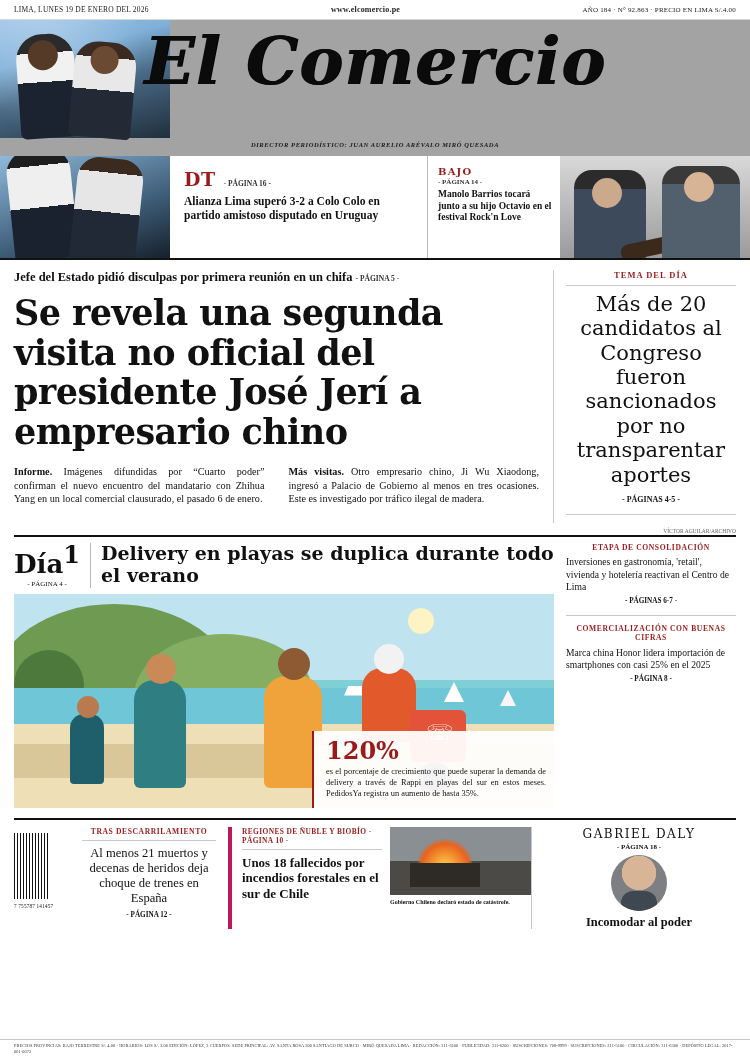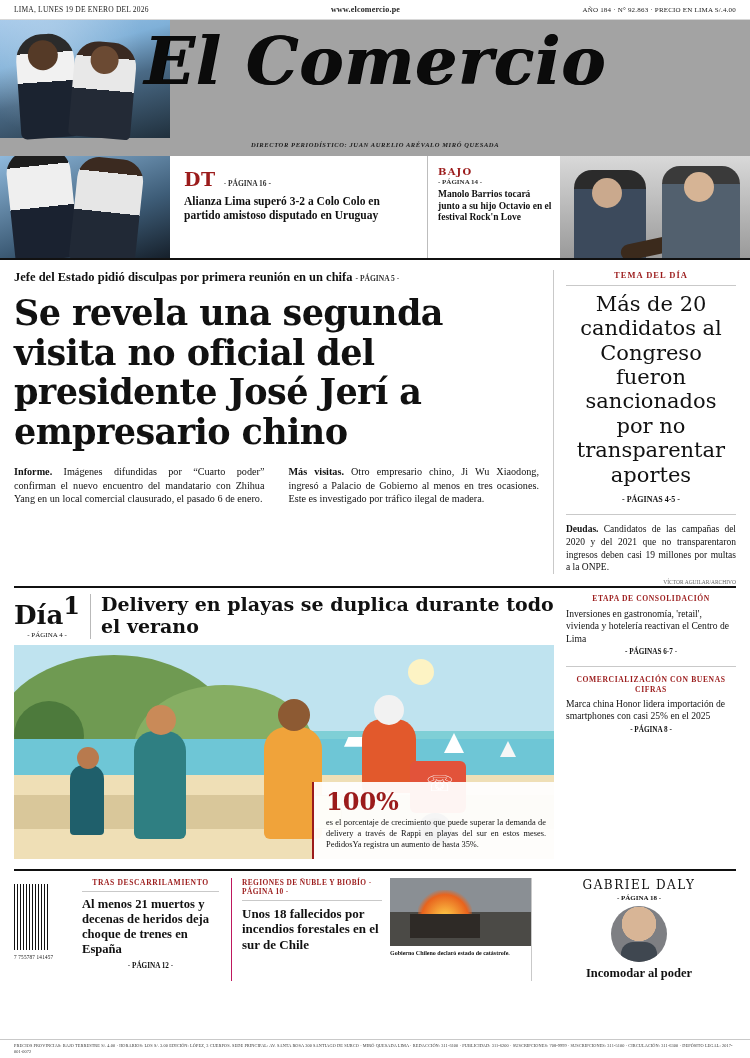--- a/index.html
+++ b/index.html
@@ -254,24 +254,24 @@
   .bottom {
     margin: 10px 14px 0 14px; border-top: 2px solid #111; padding-top: 7px;
     display: flex; gap: 10px;
   }
   .barcode-col { width: 58px; }
   .barcode {
     width: 34px; height: 66px; margin-top: 6px;
     background: repeating-linear-gradient(90deg,#111 0 1.4px, #fff 1.4px 3px);
   }
   .barcode-num { font-size: 5.2px; margin-top: 4px; letter-spacing: .2px; }
-  .b1 { width: 150px; border-right: 1px solid #be185d; padding-right: 12px; text-align:center;}
+  .b1 { width: 150px; border-right: 4px solid #be185d; padding-right: 12px; text-align:center;}
   .b1 .k { font-size: 7.6px; font-weight: bold; color: #9b1b1b; letter-spacing: .6px; }
   .b1 .rule { border-bottom:1px solid #c9c9c9; margin:4px 0 5px; }
-  .b1 .t { font-size: 12.6px; line-height: 1.2; font-weight: bold; text-align:left;}
+  .b1 .t { font-size: 12.6px; line-height: 1.2; font-weight: normal; text-align:center;}
   .b1 .p { font-size: 7.2px; font-weight: bold; margin-top: 5px; }
   .b2 { width: 290px; border-right: 1px solid #c9c9c9; display:flex; gap:8px;}
   .b2 .txtcol { width: 140px; }
   .b2 .k { font-size: 7.4px; font-weight: bold; color: #9b1b1b; letter-spacing: .4px; }
   .b2 .rule { border-bottom:1px solid #c9c9c9; margin:4px 0 5px; }
   .b2 .t { font-size: 13px; line-height: 1.2; font-weight: bold; }
   .b2 .photo {
     flex: 1; height: 68px; position: relative; overflow: hidden;
     background: linear-gradient(180deg,#8a8f94 0 50%, #4b4a46 50% 100%);
   }
@@ -359,23 +359,20 @@
         </div>
       </div>
     </div>
 
     <div class="sidecol">
       <div class="side-kicker">TEMA DEL DÍA</div>
       <div class="side-kicker-rule"></div>
       <div class="side-head">Más de 20 candidatos al Congreso fueron sancionados por no transparentar aportes</div>
       <div class="side-pag">- PÁGINAS 4-5 -</div>
       <div class="side-rule"></div>
-      <div class="side-body">
-        <b>Deudas.</b><span> Candidatos de las campañas del 2020 y del 2021 que no transparentaron ingresos deben casi 19 millones por multas a la ONPE.</span>
-      </div>
     </div>
   </div>
 
   <div class="feature">
     <div class="credit">VÍCTOR AGUILAR/ARCHIVO</div>
     <div class="feature-inner">
       <div class="feature-left">
         <div class="feature-head">
           <div class="dia1">
             <div class="d"><span>Día</span><sup>1</sup></div>
@@ -395,21 +392,21 @@
           <div class="boat3"></div>
           <div class="road"></div>
           <div class="person-a"></div>
           <div class="person-b"></div>
           <div class="person-c"></div>
           <div class="bag"></div>
           <div class="rider"></div>
           <div class="box"></div>
           <div class="wheel"></div>
           <div class="stat-box">
-            <div class="num">100%</div>
+            <div class="num">120%</div>
             <div class="txt">es el porcentaje de crecimiento que puede superar la demanda de delivery a través de Rappi en playas del sur en estos meses. PedidosYa registra un aumento de hasta 35%.</div>
           </div>
         </div>
       </div>
 
       <div class="feature-right">
         <div class="fr-block">
           <div class="fr-kicker">ETAPA DE CONSOLIDACIÓN</div>
           <div class="fr-txt">Inversiones en gastronomía, 'retail', vivienda y hotelería reactivan el Centro de Lima</div>
           <div class="fr-pag">- PÁGINAS 6-7 -</div>

